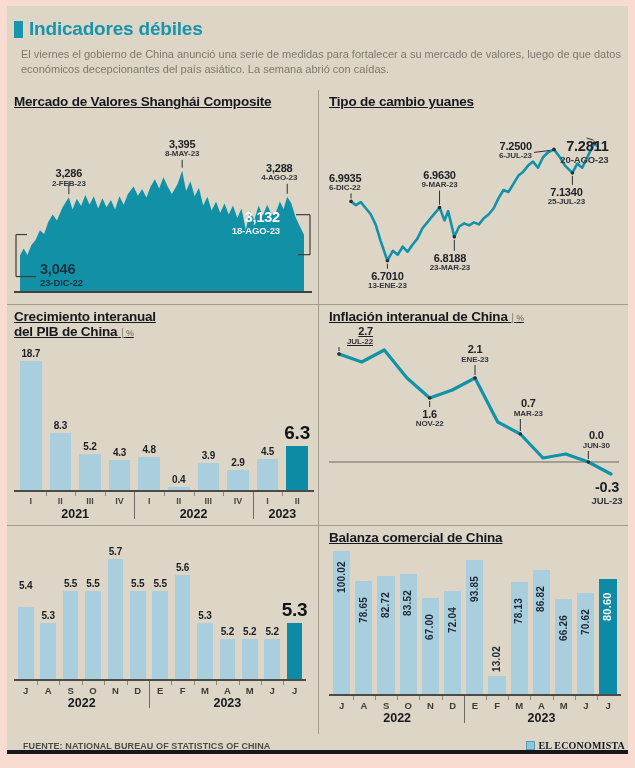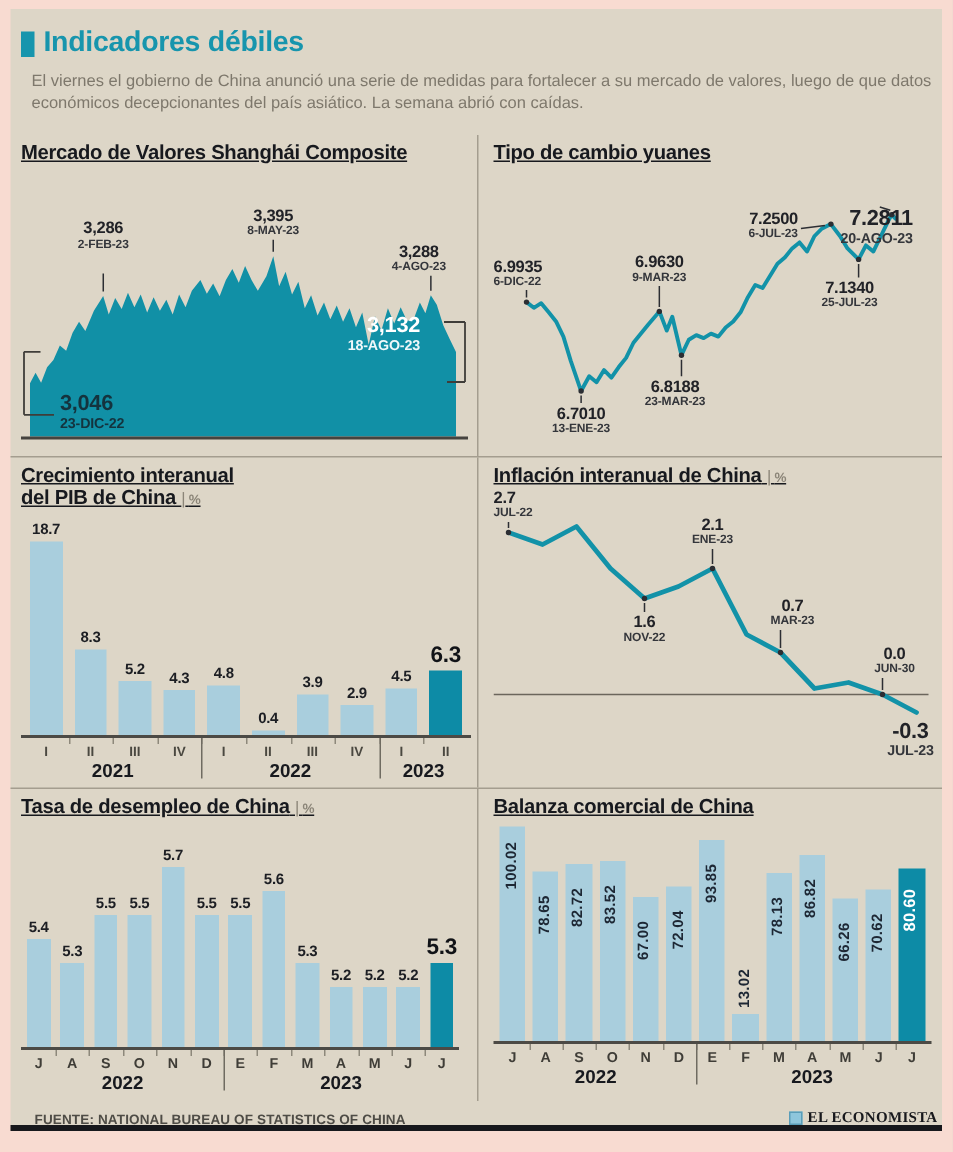--- a/index.html
+++ b/index.html
@@ -36,21 +36,21 @@
   .ann .d{display:block;font-weight:700;font-size:8px;color:#34363b;letter-spacing:-0.1px;}
   .ann.big .v{font-size:14.5px;}
   .ann.big .d{font-size:9.5px;}
   .ann.white{color:#ffffff;} .ann.white .d{color:#f0f8fa;}
   .ann.navy{color:#14333e;} .ann.navy .d{color:#14333e;}
 
   .bars{position:relative;}
   .bar{position:absolute;bottom:0;background:#a9cedd;}
   .bar.hl{background:#0d8ba6;}
   .blab{position:absolute;width:44px;text-align:center;font-weight:800;font-size:10px;color:#1c1e23;letter-spacing:-0.2px;}
-  .blab.hl{font-size:15px;color:#111317;}
+  .blab.hl{font-size:19px;color:#111317;}
   .rot{position:absolute;white-space:nowrap;font-weight:800;font-size:10px;color:#1d2734;
        transform-origin:0 100%;transform:rotate(-90deg);letter-spacing:0.2px;}
   .rot.hl{color:#ffffff;font-size:11px;}
   .axline{height:2px;background:#4c4a45;}
   .axis{position:relative;height:30px;}
   .mon{position:absolute;top:4px;width:20px;margin-left:-10px;text-align:center;font-size:9.5px;font-weight:700;color:#3f3d37;}
   .mon.q{font-size:9px;font-weight:600;color:#4a4840;}
   .yr{position:absolute;top:15px;width:60px;margin-left:-30px;text-align:center;font-size:12.5px;font-weight:800;color:#17191e;}
   .sep{position:absolute;top:0;width:1px;height:27px;background:#6f6b61;}
   .tick{position:absolute;top:0;width:1px;height:4px;background:#8d887b;}
@@ -87,21 +87,21 @@
                 <line x1="2" y1="123.54285714285714" x2="2" y2="165.54285714285714" stroke="#3f3d39" stroke-width="1.2"></line>
                 <line x1="2" y1="123.54285714285714" x2="13" y2="123.54285714285714" stroke="#3f3d39" stroke-width="1.2"></line>
                 <line x1="2" y1="165.54285714285714" x2="22" y2="165.54285714285714" stroke="#3f3d39" stroke-width="1.2"></line>
                 <line x1="296" y1="103.65714285714286" x2="296" y2="143.65714285714284" stroke="#3f3d39" stroke-width="1.2"></line>
                 <line x1="296" y1="103.65714285714286" x2="282" y2="103.65714285714286" stroke="#3f3d39" stroke-width="1.2"></line>
                 <line x1="296" y1="143.65714285714284" x2="284" y2="143.65714285714284" stroke="#3f3d39" stroke-width="1.2"></line>
                 <line x1="54.848" y1="83.25714285714287" x2="54.848" y2="71.25714285714287" stroke="#2c2e33" stroke-width="1"></line>
                 <line x1="168.164" y1="56.785714285714285" x2="168.164" y2="48.785714285714285" stroke="#2c2e33" stroke-width="1"></line>
                 <line x1="273.24399999999997" y1="82.77142857142857" x2="273.24399999999997" y2="72.77142857142857" stroke="#2c2e33" stroke-width="1"></line>
               </svg>
-              <div class="ann" style="width: 80px; left: 14.848px; bottom: 130px;">
+              <div class="ann" style="width: 80px; left: 14.848px; bottom: 109px;">
                 <span class="v">3,286</span>
                 <span class="d">2-FEB-23</span>
               </div>
               <div class="ann" style="width: 80px; left: 128.164px; bottom: 138.214px;">
                 <span class="v">3,395</span>
                 <span class="d">8-MAY-23</span>
               </div>
               <div class="ann" style="width: 80px; left: 225.244px; bottom: 114.229px;">
                 <span class="v">3,288</span>
                 <span class="d">4-AGO-23</span>
@@ -238,21 +238,21 @@
                 <circle cx="10" cy="27.999999999999993" r="1.8" fill="#2c2e33"></circle>
                 <line x1="100.66666666666666" y1="75" x2="100.66666666666666" y2="81" stroke="#2c2e33" stroke-width="1"></line>
                 <circle cx="100.66666666666666" cy="72" r="1.8" fill="#2c2e33"></circle>
                 <line x1="146" y1="48.99999999999999" x2="146" y2="38.99999999999999" stroke="#2c2e33" stroke-width="1"></line>
                 <circle cx="146" cy="51.99999999999999" r="1.8" fill="#2c2e33"></circle>
                 <line x1="191.33333333333331" y1="105" x2="191.33333333333331" y2="93" stroke="#2c2e33" stroke-width="1"></line>
                 <circle cx="191.33333333333331" cy="108" r="1.8" fill="#2c2e33"></circle>
                 <line x1="259.3333333333333" y1="133" x2="259.3333333333333" y2="125" stroke="#2c2e33" stroke-width="1"></line>
                 <circle cx="259.3333333333333" cy="136" r="1.8" fill="#2c2e33"></circle>
               </svg>
-              <div class="ann" style="width: 44px; left: 0px; text-align: left; bottom: 162px;">
+              <div class="ann" style="width: 44px; left: 0px; text-align: right; bottom: 162px; text-decoration: underline;">
                 <span class="v">2.7</span>
                 <span class="d">JUL-22</span>
               </div>
               <div class="ann" style="width: 80px; left: 60.6667px; top: 82px;">
                 <span class="v">1.6</span>
                 <span class="d">NOV-22</span>
               </div>
               <div class="ann" style="width: 80px; left: 106px; bottom: 144px;">
                 <span class="v">2.1</span>
                 <span class="d">ENE-23</span>
@@ -268,25 +268,24 @@
               <div class="ann big" style="width: 80px; left: 238px; top: 154px;">
                 <span class="v">-0.3</span>
                 <span class="d">JUL-23</span>
               </div>
             </div>
         </section>
       </div>
       <div class="hdiv"></div>
       <div class="row row3">
         <section class="cellL">
-          <h2 class="ctitle"><span>Tasa de desempleo de China</span> <span class="unit"><i>|</i> <span>%</span></span></h2>
           <div class="plot" id="c-desempleo">
               <div class="bars" style="width: 292.3px; height: 150px;">
                 <div class="bar" style="left: 4px; width: 15.5px; height: 72px; background: rgb(169, 206, 221);"></div>
-                <span class="blab" style="left: -10.25px; bottom: 74px;">5.4</span>
+                <span class="blab" style="left: -10.25px; bottom: 88px;">5.4</span>
                 <div class="bar" style="left: 26.4px; width: 15.5px; height: 56px; background: rgb(169, 206, 221);"></div>
                 <span class="blab" style="left: 12.15px; bottom: 58px;">5.3</span>
                 <div class="bar" style="left: 48.8px; width: 15.5px; height: 88px; background: rgb(169, 206, 221);"></div>
                 <span class="blab" style="left: 34.55px; bottom: 90px;">5.5</span>
                 <div class="bar" style="left: 71.2px; width: 15.5px; height: 88px; background: rgb(169, 206, 221);"></div>
                 <span class="blab" style="left: 56.95px; bottom: 90px;">5.5</span>
                 <div class="bar" style="left: 93.6px; width: 15.5px; height: 120px; background: rgb(169, 206, 221);"></div>
                 <span class="blab" style="left: 79.35px; bottom: 122px;">5.7</span>
                 <div class="bar" style="left: 116px; width: 15.5px; height: 88px; background: rgb(169, 206, 221);"></div>
                 <span class="blab" style="left: 101.75px; bottom: 90px;">5.5</span>

